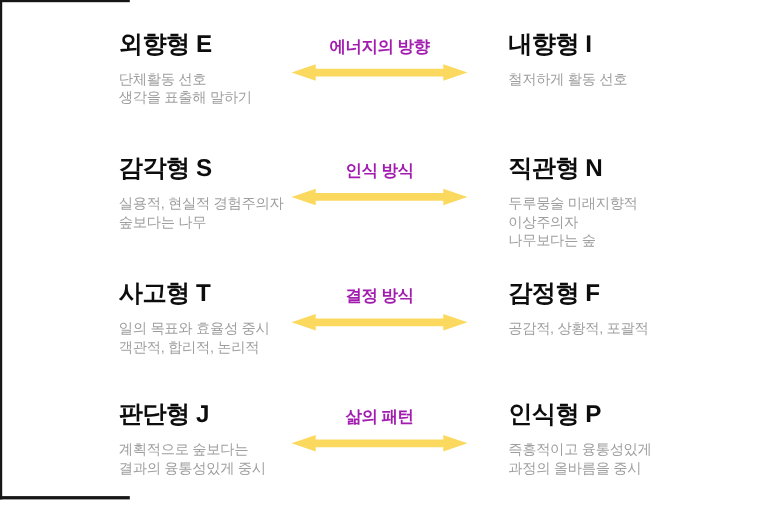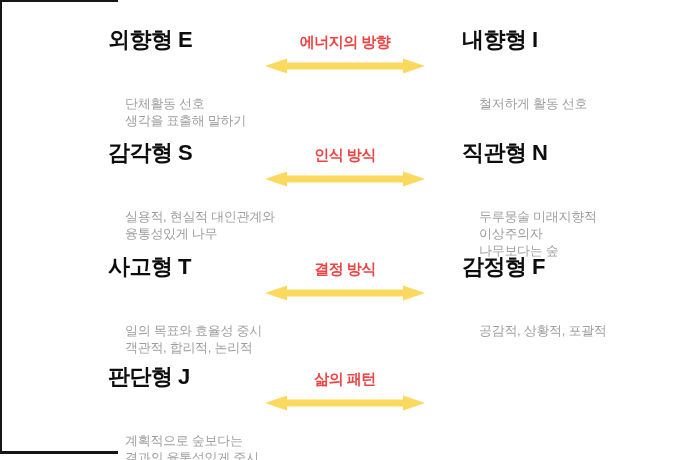--- a/index.html
+++ b/index.html
@@ -24,31 +24,31 @@
   .cell-right{position:absolute;left:462px;top:0;width:210px;}
 
   .type-title{
     margin:0;
     font-size:22px;
     font-weight:bold;
     color:#0d0d0d;
     letter-spacing:-0.5px;
     white-space:nowrap;
   }
-  .desc-block{position:absolute;top:38px;left:17px;width:220px;margin-top:32px;}
+  .desc-block{position:absolute;top:38px;left:0;width:220px;}
   .desc-line{
     font-size:13px;
     line-height:17px;
     color:#9e9e9e;
     letter-spacing:-0.3px;
     white-space:nowrap;
   }
   .axis-label{
     position:absolute;top:8px;left:0;width:160px;
-    font-size:15px;font-weight:600;color:#ef4444;
+    font-size:15px;font-weight:600;color:#a21caf;
     letter-spacing:-0.5px;white-space:nowrap;text-align:center;
   }
   .axis-arrow{position:absolute;top:33px;left:0;}
 </style>
 </head>
 <body>
 
 <div class="canvas">
 
   <div class="edge edge-left"></div>
@@ -74,22 +74,22 @@
       <div class="desc-block">
         <div class="desc-line">철저하게 활동 선호</div>
       </div>
     </div>
   </section>
 
   <section class="row" style="top:138px">
     <div class="cell-left">
       <h2 class="type-title">감각형 S</h2>
       <div class="desc-block">
-        <div class="desc-line">실용적, 현실적 대인관계와</div>
-        <div class="desc-line">융통성있게 나무</div>
+        <div class="desc-line">실용적, 현실적 경험주의자</div>
+        <div class="desc-line">숲보다는 나무</div>
       </div>
     </div>
     <div class="cell-center">
       <div class="axis-label">인식 방식</div>
       <svg class="axis-arrow" width="160" height="16" viewBox="0 0 160 16">
         <polygon points="0,8 22,0.5 22,4.5 138,4.5 138,0.5 160,8 138,15.5 138,11.5 22,11.5 22,15.5" fill="#FBD95F"></polygon>
       </svg>
     </div>
     <div class="cell-right">
       <h2 class="type-title">직관형 N</h2>
@@ -130,15 +130,22 @@
         <div class="desc-line">계획적으로 숲보다는</div>
         <div class="desc-line">결과의 융통성있게 중시</div>
       </div>
     </div>
     <div class="cell-center">
       <div class="axis-label">삶의 패턴</div>
       <svg class="axis-arrow" width="160" height="16" viewBox="0 0 160 16">
         <polygon points="0,8 22,0.5 22,4.5 138,4.5 138,0.5 160,8 138,15.5 138,11.5 22,11.5 22,15.5" fill="#FBD95F"></polygon>
       </svg>
     </div>
+    <div class="cell-right">
+      <h2 class="type-title">인식형 P</h2>
+      <div class="desc-block">
+        <div class="desc-line">즉흥적이고 융통성있게</div>
+        <div class="desc-line">과정의 올바름을 중시</div>
+      </div>
+    </div>
   </section>
 
 </div>
 
 </body></html>

